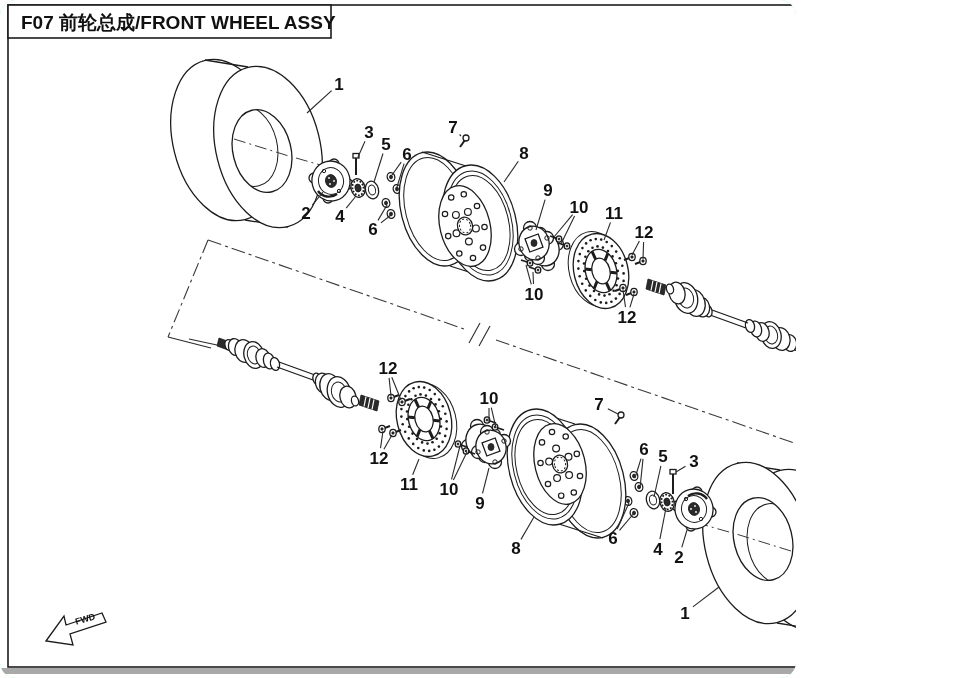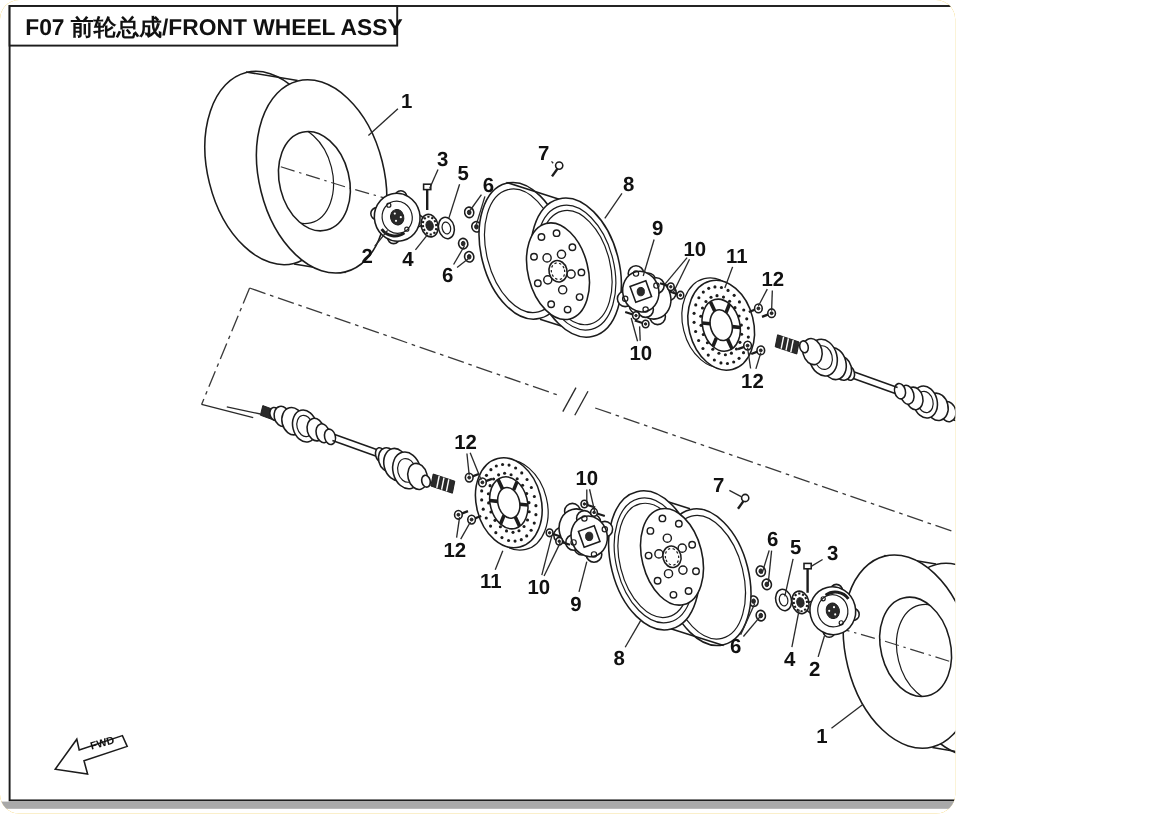--- a/index.html
+++ b/index.html
@@ -1,16 +1,16 @@
 <!DOCTYPE html>
 <html><head>
 <meta charset="utf-8">
 <style>
   html,body{margin:0;padding:0;background:#ffffff;}
-  .page{position:relative;width:796px;height:678px;background:#eab308;overflow:hidden;
+  .page{position:relative;width:796px;height:678px;background:#86efac;overflow:hidden;
         font-family:"Liberation Sans",sans-serif;border-radius:16px;}
   svg{display:block;}
   .ln{stroke:#1c1c1c;stroke-width:1.3;fill:none;}
   .lnw{stroke:#1c1c1c;stroke-width:1.3;fill:#ffffff;}
   .thin{stroke:#1c1c1c;stroke-width:1;fill:none;}
   .dark{fill:#2a2a2a;stroke:#1c1c1c;stroke-width:0.8;}
   .dashdot{stroke:#3a3a3a;stroke-width:1.1;fill:none;stroke-dasharray:14 4 3 4;}
   .leader{stroke:#2a2a2a;stroke-width:1.1;fill:none;}
   .callout{font-family:"Liberation Sans",sans-serif;font-size:17px;font-weight:bold;
            fill:#111;text-anchor:middle;}

